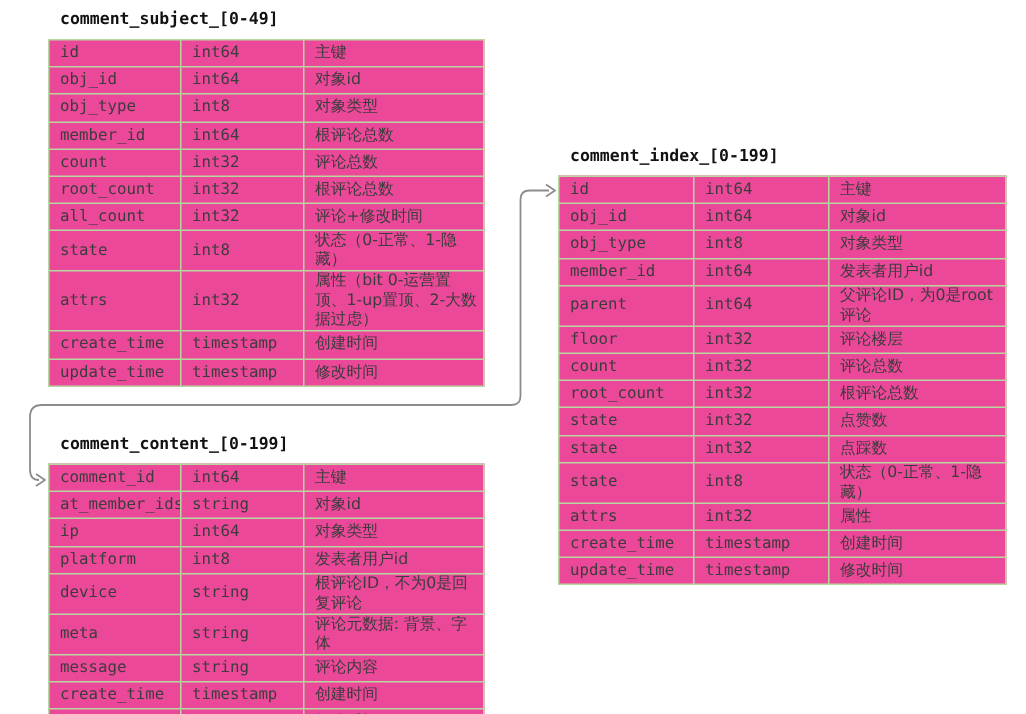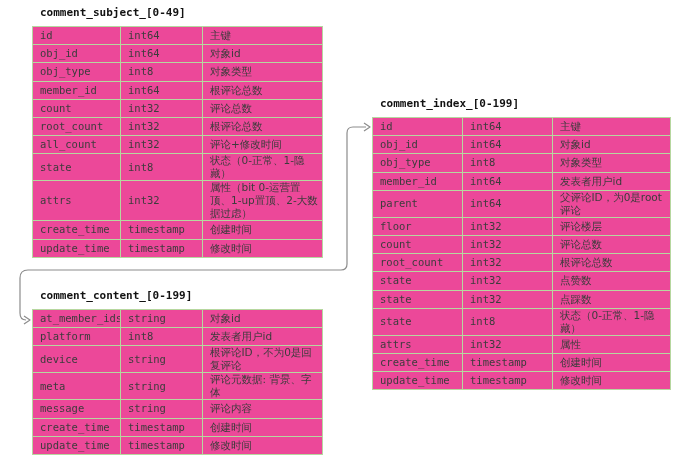--- a/index.html
+++ b/index.html
@@ -203,23 +203,33 @@
   <div class="tblwrap t-content">
     <div class="tbl-title">comment_content_[0-199]</div>
     <table class="schema">
       <colgroup>
           <col style="width:88px">
           <col style="width:82px">
           <col style="width:120px">
         </colgroup>
       <tbody>
           <tr>
+            <td class="col-name">comment_id</td>
+            <td class="col-type">int64</td>
+            <td class="col-desc">主键</td>
+          </tr>
+          <tr>
             <td class="col-name">at_member_ids</td>
             <td class="col-type">string</td>
             <td class="col-desc">对象id</td>
+          </tr>
+          <tr>
+            <td class="col-name">ip</td>
+            <td class="col-type">int64</td>
+            <td class="col-desc">对象类型</td>
           </tr>
           <tr>
             <td class="col-name">platform</td>
             <td class="col-type">int8</td>
             <td class="col-desc">发表者用户id</td>
           </tr>
           <tr>
             <td class="col-name">device</td>
             <td class="col-type">string</td>
             <td class="col-desc">根评论ID，不为0是回复评论</td>

